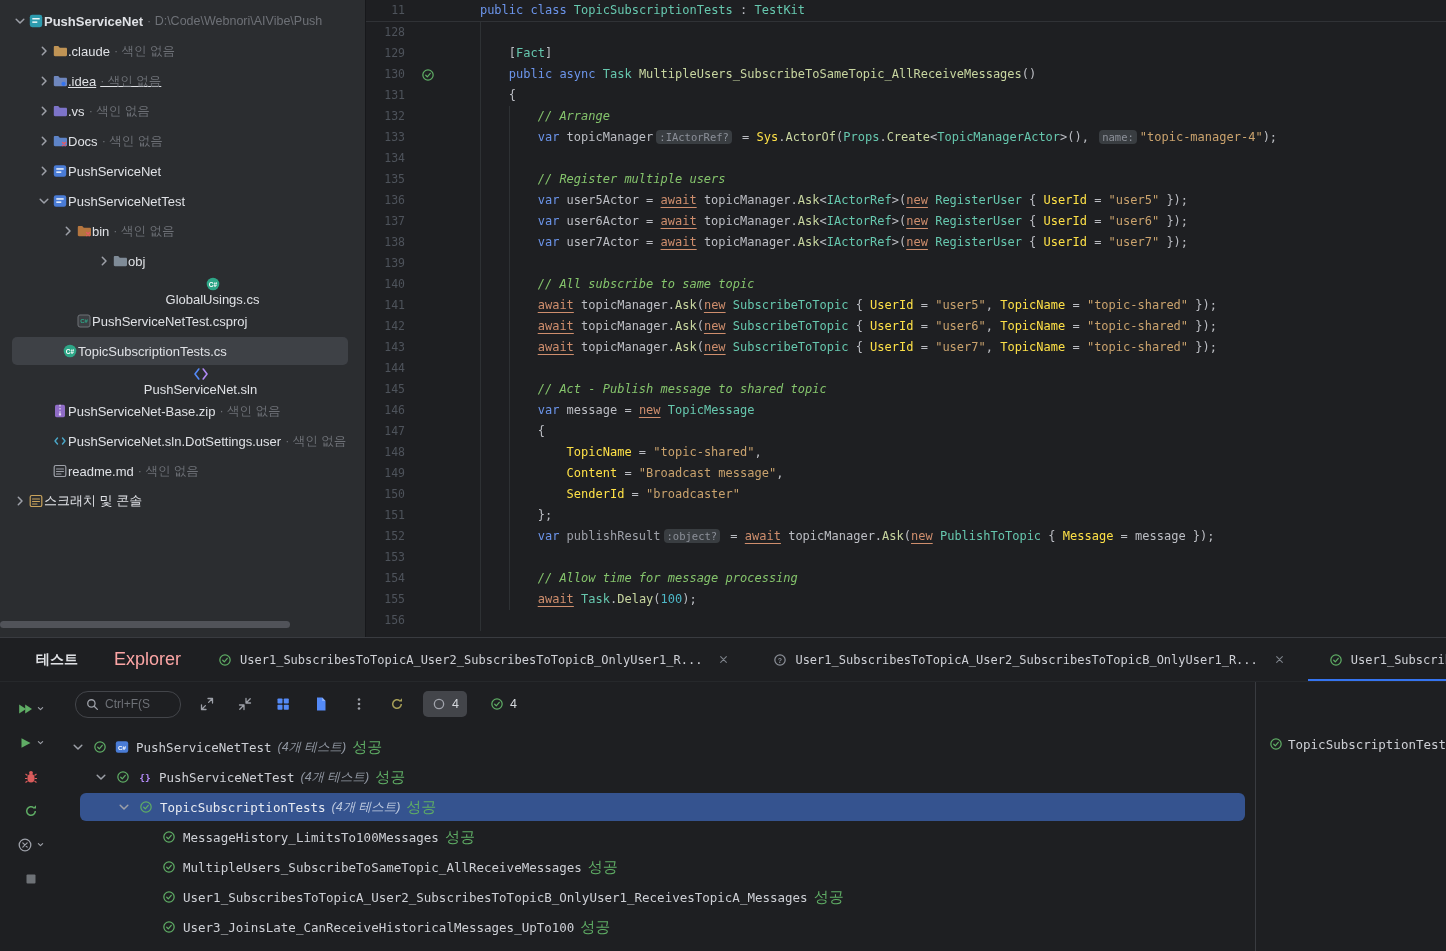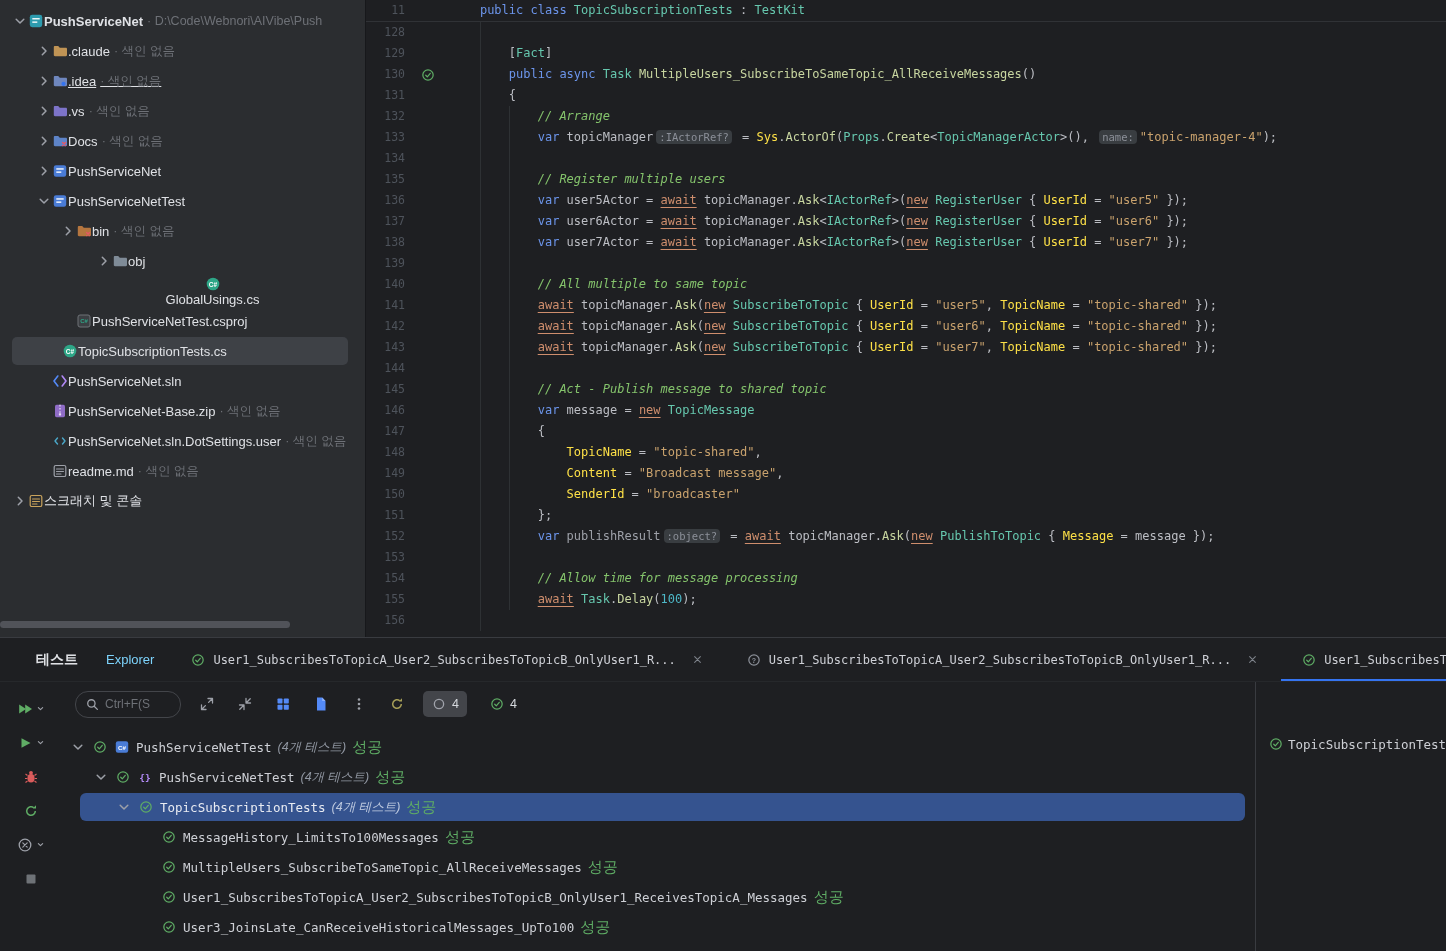--- a/index.html
+++ b/index.html
@@ -37,21 +37,21 @@
   .tk-str{color:#C9A26D}
   .tk-com{color:#85C46C;font-style:italic}
   .tk-num{color:#4DB8C8}
   .tk-dim{color:#9DA0A8}
   .tk-hint{background:#393D41;color:#8C9099;border-radius:4px;padding:1px 3px;margin:0 3px;font-size:10.5px;text-decoration:none}
 
   
   .bottom{position:absolute;left:0;top:637px;width:1446px;height:314px;background:#1E1F22;border-top:1px solid #393B40}
   .tabbar{height:44px;display:flex;align-items:center;overflow:hidden;white-space:nowrap;border-bottom:1px solid #26282B;position:relative}
   .tool-title{font-size:14px;font-weight:700;color:#DFE1E5;margin-left:36px}
-  .tab-explorer{font-size:13px;color:#7dd3fc;margin-left:28px;cursor:default}
+  .tab-explorer{font-size:18px;color:#fca5a5;margin-left:36px;cursor:default}
   .s-tab{display: inline-flex;align-items:center;gap:7px;margin-left:30px;height:44px;position:relative;padding:0 6px}
   .s-tab-label{font-family:"DejaVu Sans Mono",monospace;font-size:12px;color:#CED0D6}
   .s-tab-close{width:13px;height:13px;margin-left:8px}
   .s-tab.active::after{content:"";position:absolute;left:-14px;right:-220px;bottom:0;height:3px;background:#3574F0}
   .bottom-body{display:flex;height:269px}
   .left-strip{width:62px;flex:none;display:flex;flex-direction:column;align-items:center;padding-top:14px;gap:9px}
   .strip-btn{display:flex;align-items:center;height:25px;gap:2px}
   .test-main{flex:1;min-width:0;display:flex;flex-direction:column}
   .test-toolbar{height:44px;display:flex;align-items:center;padding-left:13px;gap:14px}
   .tool-btn{display:flex;align-items:center;justify-content:center;width:24px;height:24px;border-radius:4px}
@@ -233,21 +233,21 @@
         <div class="p-row sel" style="padding-left: 46px;">
           <span class="chev-ph"></span>
           <span class="ic">
             <svg width="16" height="16" viewBox="0 0 16 16" xmlns="http://www.w3.org/2000/svg">
               <circle cx="8" cy="8" r="6.3" fill="#2EA687"></circle>
               <text x="8" y="10.6" text-anchor="middle" font-size="6.5" font-weight="bold" fill="#fff" font-family="'Liberation Sans',sans-serif">C#</text>
             </svg>
           </span>
           <span class="p-name">TopicSubscriptionTests.cs</span>
         </div>
-        <div class="p-row" style="padding-left: 36px;">
+        <div class="p-row" style="padding-left: 36px; flex-direction: column;">
           <span class="chev-ph"></span>
           <span class="ic">
             <svg width="16" height="16" viewBox="0 0 16 16" xmlns="http://www.w3.org/2000/svg">
               <path d="M5.8 3 2 8l3.8 5" stroke="#548AF7" stroke-width="1.6" stroke-linecap="round" stroke-linejoin="round" fill="none"></path>
               <path d="M10.2 3 14 8l-3.8 5" stroke="#B189F5" stroke-width="1.6" stroke-linecap="round" stroke-linejoin="round" fill="none"></path>
             </svg>
           </span>
           <span class="p-name">PushServiceNet.sln</span>
         </div>
         <div class="p-row" style="padding-left: 36px;">
@@ -313,21 +313,21 @@
               </svg></span></span><span class="e-code"><span class="tk-d">        </span><span class="tk-kw">public</span><span class="tk-d"> </span><span class="tk-kw">async</span><span class="tk-d"> </span><span class="tk-type">Task</span><span class="tk-d"> </span><span class="tk-meth">MultipleUsers_SubscribeToSameTopic_AllReceiveMessages</span><span class="tk-d">()</span></span></div>
         <div class="e-line"><span class="e-ln">131</span><span class="e-gi"></span><span class="e-code"><span class="tk-d">        {</span></span></div>
         <div class="e-line"><span class="e-ln">132</span><span class="e-gi"></span><span class="e-code"><span class="tk-d">            </span><span class="tk-com">// Arrange</span></span></div>
         <div class="e-line"><span class="e-ln">133</span><span class="e-gi"></span><span class="e-code"><span class="tk-d">            </span><span class="tk-kw">var</span><span class="tk-d"> topicManager</span><span class="tk-hint">:IActorRef?</span><span class="tk-d"> = </span><span class="tk-prop">Sys</span><span class="tk-d">.</span><span class="tk-meth">ActorOf</span><span class="tk-d">(</span><span class="tk-type">Props</span><span class="tk-d">.</span><span class="tk-meth">Create</span><span class="tk-d">&lt;</span><span class="tk-type">TopicManagerActor</span><span class="tk-d">&gt;(), </span><span class="tk-hint">name:</span><span class="tk-str">"topic-manager-4"</span><span class="tk-d">);</span></span></div>
         <div class="e-line"><span class="e-ln">134</span><span class="e-gi"></span><span class="e-code"></span></div>
         <div class="e-line"><span class="e-ln">135</span><span class="e-gi"></span><span class="e-code"><span class="tk-d">            </span><span class="tk-com">// Register multiple users</span></span></div>
         <div class="e-line"><span class="e-ln">136</span><span class="e-gi"></span><span class="e-code"><span class="tk-d">            </span><span class="tk-kw">var</span><span class="tk-d"> user5Actor = </span><span class="tk-kwu">await</span><span class="tk-d"> topicManager.</span><span class="tk-meth">Ask</span><span class="tk-d">&lt;</span><span class="tk-type">IActorRef</span><span class="tk-d">&gt;(</span><span class="tk-kwu">new</span><span class="tk-d"> </span><span class="tk-type">RegisterUser</span><span class="tk-d"> { </span><span class="tk-prop">UserId</span><span class="tk-d"> = </span><span class="tk-str">"user5"</span><span class="tk-d"> });</span></span></div>
         <div class="e-line"><span class="e-ln">137</span><span class="e-gi"></span><span class="e-code"><span class="tk-d">            </span><span class="tk-kw">var</span><span class="tk-d"> user6Actor = </span><span class="tk-kwu">await</span><span class="tk-d"> topicManager.</span><span class="tk-meth">Ask</span><span class="tk-d">&lt;</span><span class="tk-type">IActorRef</span><span class="tk-d">&gt;(</span><span class="tk-kwu">new</span><span class="tk-d"> </span><span class="tk-type">RegisterUser</span><span class="tk-d"> { </span><span class="tk-prop">UserId</span><span class="tk-d"> = </span><span class="tk-str">"user6"</span><span class="tk-d"> });</span></span></div>
         <div class="e-line"><span class="e-ln">138</span><span class="e-gi"></span><span class="e-code"><span class="tk-d">            </span><span class="tk-kw">var</span><span class="tk-d"> user7Actor = </span><span class="tk-kwu">await</span><span class="tk-d"> topicManager.</span><span class="tk-meth">Ask</span><span class="tk-d">&lt;</span><span class="tk-type">IActorRef</span><span class="tk-d">&gt;(</span><span class="tk-kwu">new</span><span class="tk-d"> </span><span class="tk-type">RegisterUser</span><span class="tk-d"> { </span><span class="tk-prop">UserId</span><span class="tk-d"> = </span><span class="tk-str">"user7"</span><span class="tk-d"> });</span></span></div>
         <div class="e-line"><span class="e-ln">139</span><span class="e-gi"></span><span class="e-code"></span></div>
-        <div class="e-line"><span class="e-ln">140</span><span class="e-gi"></span><span class="e-code"><span class="tk-d">            </span><span class="tk-com">// All multiple to same topic</span></span></div>
+        <div class="e-line"><span class="e-ln">140</span><span class="e-gi"></span><span class="e-code"><span class="tk-d">            </span><span class="tk-com">// All subscribe to same topic</span></span></div>
         <div class="e-line"><span class="e-ln">141</span><span class="e-gi"></span><span class="e-code"><span class="tk-d">            </span><span class="tk-kwu">await</span><span class="tk-d"> topicManager.</span><span class="tk-meth">Ask</span><span class="tk-d">(</span><span class="tk-kwu">new</span><span class="tk-d"> </span><span class="tk-type">SubscribeToTopic</span><span class="tk-d"> { </span><span class="tk-prop">UserId</span><span class="tk-d"> = </span><span class="tk-str">"user5"</span><span class="tk-d">, </span><span class="tk-prop">TopicName</span><span class="tk-d"> = </span><span class="tk-str">"topic-shared"</span><span class="tk-d"> });</span></span></div>
         <div class="e-line"><span class="e-ln">142</span><span class="e-gi"></span><span class="e-code"><span class="tk-d">            </span><span class="tk-kwu">await</span><span class="tk-d"> topicManager.</span><span class="tk-meth">Ask</span><span class="tk-d">(</span><span class="tk-kwu">new</span><span class="tk-d"> </span><span class="tk-type">SubscribeToTopic</span><span class="tk-d"> { </span><span class="tk-prop">UserId</span><span class="tk-d"> = </span><span class="tk-str">"user6"</span><span class="tk-d">, </span><span class="tk-prop">TopicName</span><span class="tk-d"> = </span><span class="tk-str">"topic-shared"</span><span class="tk-d"> });</span></span></div>
         <div class="e-line"><span class="e-ln">143</span><span class="e-gi"></span><span class="e-code"><span class="tk-d">            </span><span class="tk-kwu">await</span><span class="tk-d"> topicManager.</span><span class="tk-meth">Ask</span><span class="tk-d">(</span><span class="tk-kwu">new</span><span class="tk-d"> </span><span class="tk-type">SubscribeToTopic</span><span class="tk-d"> { </span><span class="tk-prop">UserId</span><span class="tk-d"> = </span><span class="tk-str">"user7"</span><span class="tk-d">, </span><span class="tk-prop">TopicName</span><span class="tk-d"> = </span><span class="tk-str">"topic-shared"</span><span class="tk-d"> });</span></span></div>
         <div class="e-line"><span class="e-ln">144</span><span class="e-gi"></span><span class="e-code"></span></div>
         <div class="e-line"><span class="e-ln">145</span><span class="e-gi"></span><span class="e-code"><span class="tk-d">            </span><span class="tk-com">// Act - Publish message to shared topic</span></span></div>
         <div class="e-line"><span class="e-ln">146</span><span class="e-gi"></span><span class="e-code"><span class="tk-d">            </span><span class="tk-kw">var</span><span class="tk-d"> message = </span><span class="tk-kwu">new</span><span class="tk-d"> </span><span class="tk-type">TopicMessage</span></span></div>
         <div class="e-line"><span class="e-ln">147</span><span class="e-gi"></span><span class="e-code"><span class="tk-d">            {</span></span></div>
         <div class="e-line"><span class="e-ln">148</span><span class="e-gi"></span><span class="e-code"><span class="tk-d">                </span><span class="tk-prop">TopicName</span><span class="tk-d"> = </span><span class="tk-str">"topic-shared"</span><span class="tk-d">,</span></span></div>
         <div class="e-line"><span class="e-ln">149</span><span class="e-gi"></span><span class="e-code"><span class="tk-d">                </span><span class="tk-prop">Content</span><span class="tk-d"> = </span><span class="tk-str">"Broadcast message"</span><span class="tk-d">,</span></span></div>
         <div class="e-line"><span class="e-ln">150</span><span class="e-gi"></span><span class="e-code"><span class="tk-d">                </span><span class="tk-prop">SenderId</span><span class="tk-d"> = </span><span class="tk-str">"broadcaster"</span></span></div>

